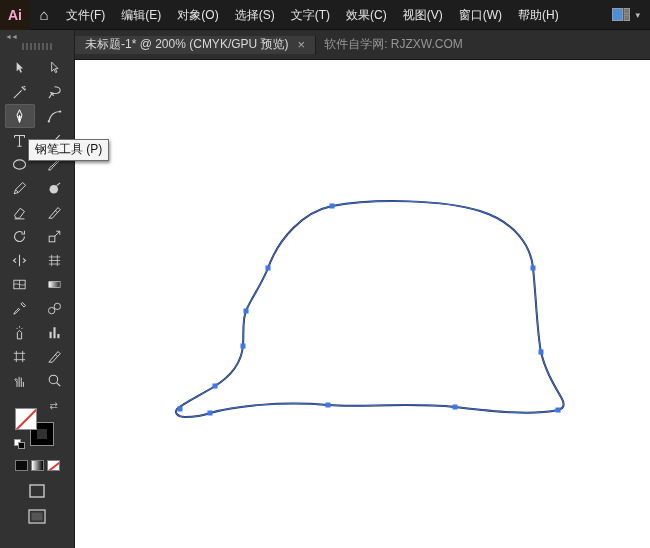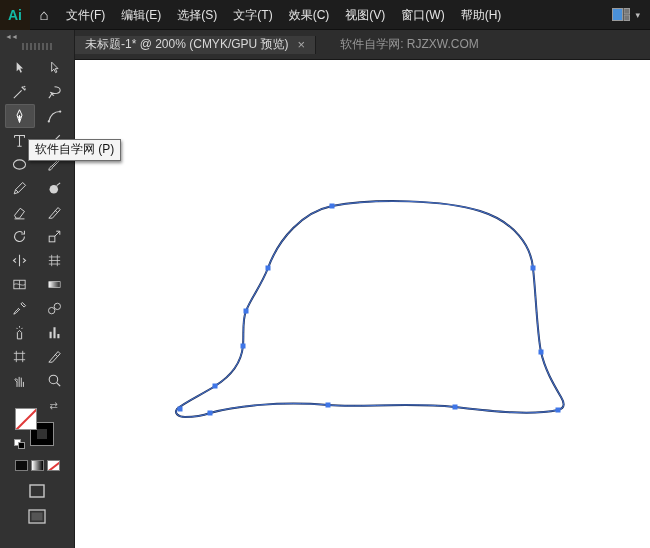--- a/index.html
+++ b/index.html
@@ -10,41 +10,41 @@
     -webkit-font-smoothing:antialiased;
   }
   
   .menubar{
     position:absolute;left:0;top:0;width:650px;height:30px;
     background:#1d1d1d;display:flex;align-items:center;color:#e4e4e4;font-size:12px;
     border-bottom:1px solid #101010;
   }
   .logo{
     width:30px;height:30px;display:flex;align-items:center;justify-content:center;
-    background:#221a10;color:#14b8a6;font-weight:bold;font-size:14px;flex:0 0 auto;
+    background:#221a10;color:#f9a8d4;font-weight:bold;font-size:14px;flex:0 0 auto;
   }
   .home-btn{
     width:28px;height:30px;display:flex;align-items:center;justify-content:center;
     color:#e8e8e8;font-size:15px;flex:0 0 auto;
   }
   .menu-list{display:flex;align-items:center;height:30px;}
   .menu-item{padding:0 8px;line-height:30px;white-space:nowrap;cursor:default;}
   .workspace{margin-left:auto;display:flex;align-items:center;gap:5px;padding-right:10px;}
   .workspace .caret{color:#bbb;font-size:9px;}
   
   .tabbar{
     position:absolute;left:75px;top:30px;width:575px;height:30px;
     background:#2d2d2d;display:flex;align-items:center;border-bottom:1px solid #171717;
   }
   .doc-tab{
     height:18px;display:flex;align-items:center;gap:9px;padding:0 10px;
     background:#3b3b3b;border-right:1px solid #1c1c1c;color:#d8d8d8;font-size:12px;white-space:nowrap;
   }
   .tab-close{color:#a8a8a8;font-size:13px;line-height:1;}
-  .site-note{margin-left:24px;color:#969696;font-size:12px;white-space:nowrap;}
+  .site-note{margin-left:8px;color:#969696;font-size:12px;white-space:nowrap;}
   
   .toolbar{
     position:absolute;left:0;top:30px;width:75px;height:518px;
     background:#323232;border-right:1px solid #1e1e1e;
     display:flex;flex-direction:column;align-items:center;
   }
   .tb-header{width:100%;height:26px;position:relative;flex:0 0 auto;}
   .collapse-arrows{position:absolute;left:5px;top:3px;color:#9a9a9a;font-size:7px;letter-spacing:-1px;}
   .grip{
     position:absolute;left:50%;top:13px;transform:translateX(-50%);
@@ -205,20 +205,21 @@
 </svg>
 
 <div class="app">
 
   <div class="menubar">
     <div class="logo">Ai</div>
     <div class="home-btn">⌂</div>
     <div class="menu-list">
         <span class="menu-item">文件(F)</span>
         <span class="menu-item">编辑(E)</span>
+        <span class="menu-item">对象(O)</span>
         <span class="menu-item">选择(S)</span>
         <span class="menu-item">文字(T)</span>
         <span class="menu-item">效果(C)</span>
         <span class="menu-item">视图(V)</span>
         <span class="menu-item">窗口(W)</span>
         <span class="menu-item">帮助(H)</span>
       </div>
     <div class="workspace">
       <svg width="18" height="13" viewBox="0 0 18 13">
         <rect x="0.5" y="0.5" width="10" height="12" fill="#4a90d9" stroke="#9a9a9a"></rect>
@@ -428,15 +429,15 @@
           <rect x="132.5" y="350.5" width="5" height="5" fill="#3f76e8"></rect>
           <rect x="250.5" y="342.5" width="5" height="5" fill="#3f76e8"></rect>
           <rect x="377.5" y="344.5" width="5" height="5" fill="#3f76e8"></rect>
           <rect x="480.5" y="347.5" width="5" height="5" fill="#3f76e8"></rect>
           <rect x="463.5" y="289.5" width="5" height="5" fill="#3f76e8"></rect>
           <rect x="455.5" y="205.5" width="5" height="5" fill="#3f76e8"></rect>
         </g>
     </svg>
   </div>
 
-  <div class="tooltip">软件自学网 (P)</div>
+  <div class="tooltip">钢笔工具 (P)</div>
 
 </div>
 
 </body></html>

